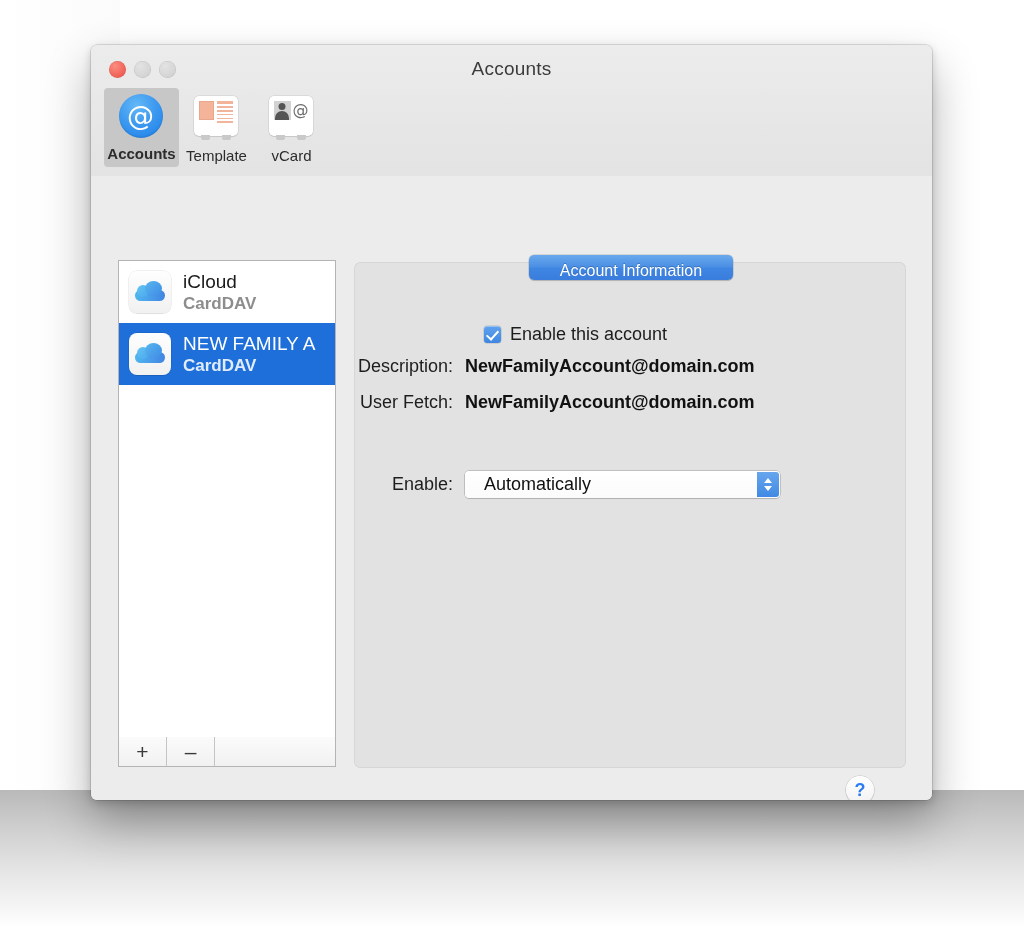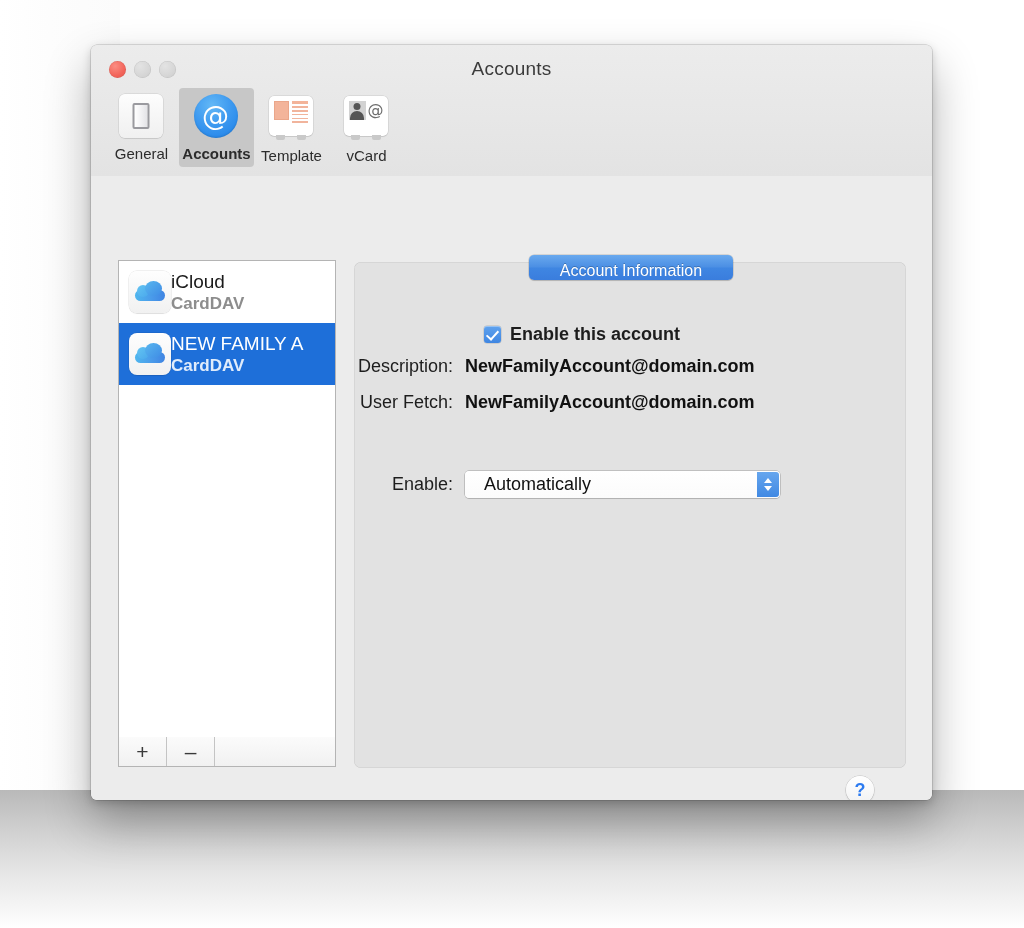--- a/index.html
+++ b/index.html
@@ -303,21 +303,21 @@
     border-radius: 50%;
     background: linear-gradient(135deg, #63c4f2 0%, #4aa8ec 100%);
   }
   .cloud .c3 {
     position: absolute;
     left: 10px; bottom: 5px;
     width: 17px; height: 15px;
     border-radius: 50%;
     background: linear-gradient(135deg, #58b6ef 0%, #3f8ce5 100%);
   }
-  .acct-text { min-width: 0; }
+  .acct-text { margin-left: 12px; min-width: 0; }
   .acct-name {
     font-size: 19px;
     color: #1a1a1a;
     line-height: 23px;
     white-space: nowrap;
   }
   .acct-sub {
     font-size: 17px;
     color: #8d8d8d;
     line-height: 21px;
@@ -406,21 +406,20 @@
     left: 5px; top: 2px;
     width: 5px; height: 10px;
     border: solid #ffffff;
     border-width: 0 2.2px 2.2px 0;
     transform: rotate(42deg);
   }
   #row-enable .lbl {
     margin-left: 9px;
     font-size: 18px;
     color: #1d1d1d;
-    font-weight: bold;
   }
   .field-label {
     font-size: 18px;
     color: #1d1d1d;
     text-align: right;
     width: 190px;
   }
   .field-value {
     font-size: 18px;
     color: #111111;
@@ -510,26 +509,20 @@
     <div class="traffic-lights">
       <div class="light close"></div>
       <div class="light min"></div>
       <div class="light zoom"></div>
     </div>
 
     <div id="title-text">Accounts</div>
 
     <div id="toolbar">
 
-      <div class="tb-item">
-        <div class="tb-icon">
-          <div class="icon-general"></div>
-        </div>
-        <div class="tb-label">General</div>
-      </div>
 
       <div class="tb-item selected">
         <div class="tb-icon">
           <div class="icon-accounts">
               <span>@</span>
             </div>
         </div>
         <div class="tb-label">Accounts</div>
       </div>
 

